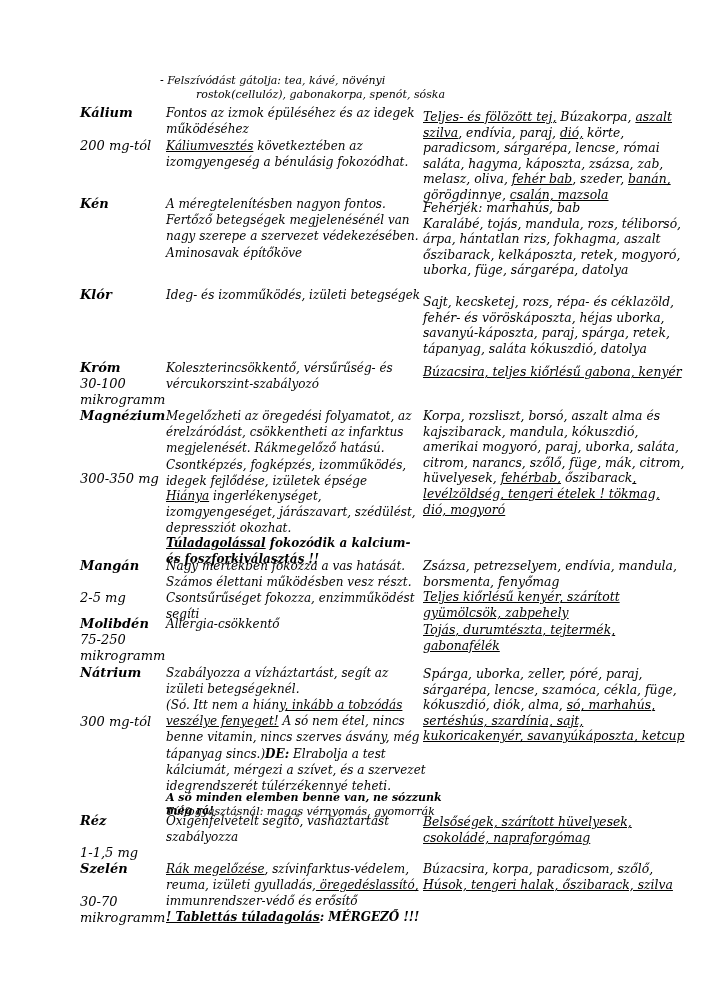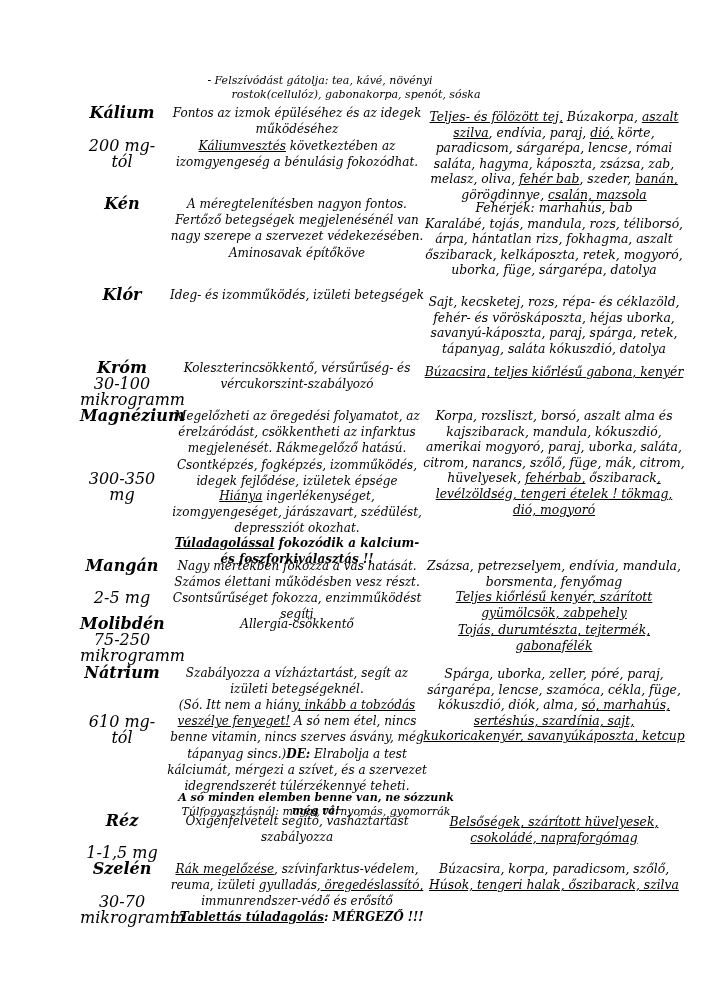--- a/index.html
+++ b/index.html
@@ -1,23 +1,22 @@
 <!DOCTYPE html>
 <html><head>
 <meta charset="utf-8">
 <style>
   html,body { margin:0; padding:0; background:#ffffff; }
   .page {
     position:relative; width:711px; height:1006px; background:#ffffff;
     font-family:"DejaVu Serif", serif; font-style:italic; color:#000;
     overflow:hidden;
-    text-align:center;
   }
   .blk { position:absolute; }
-  .left  { left:80px;  width:84px;  font-size:16px; line-height:16.2px; }
+  .left  { left:80px;  width:84px;  font-size:13px; line-height:16.2px; }
   .mid   { left:166px; width:262px; font-size:12px; line-height:16.2px; }
   .right { left:423px; width:262px; font-size:12.4px; line-height:15.6px;font-style:italic; }
   .name  { font-weight:bold; }
   .u     { text-decoration:underline; }
   .b     { font-weight:bold; }
   .bu    { font-weight:bold; text-decoration:underline; }
   .small { font-size:11px; line-height:13px; width:300px; }
   .pre   { white-space:pre-line; }
   .note  { font-size:11px; line-height:14.5px; width:320px; }
 </style>
@@ -63,21 +62,21 @@
   <div class="blk mid" style="top:590px">Csontsűrűséget fokozza, enzimműködést segíti</div>
   <div class="blk right" style="top:558px"><span>Zsázsa, petrezselyem, endívia, mandula, borsmenta, fenyőmag</span><br><span class="u">Teljes kiőrlésű kenyér, szárított gyümölcsök, zabpehely</span></div>
 
   <div class="blk left name" style="top:616px">Molibdén</div>
   <div class="blk left pre" style="top:632px">75-250
 mikrogramm</div>
   <div class="blk mid" style="top:616px">Allergia-csökkentő</div>
   <div class="blk right" style="top:622px"><span class="u">Tojás, durumtészta, tejtermék, gabonafélék</span></div>
 
   <div class="blk left name" style="top:665px">Nátrium</div>
-  <div class="blk left" style="top:714px">610 mg-tól</div>
+  <div class="blk left" style="top:714px">300 mg-tól</div>
   <div class="blk mid" style="top:665px">Szabályozza a vízháztartást, segít az izületi betegségeknél.</div>
   <div class="blk mid" style="top:697px"><span>(Só. Itt nem a hiány</span><span class="u">, inkább a tobzódás veszélye fenyeget!</span><span> A só nem étel, nincs benne vitamin, nincs szerves ásvány, még tápanyag sincs.)</span><span class="b">DE:</span><span> Elrabolja a test kálciumát, mérgezi a szívet, és a szervezet idegrendszerét túlérzékennyé teheti.</span></div>
   <div class="blk mid small b" style="top:791px">A só minden elemben benne van, ne sózzunk még rá!</div>
   <div class="blk mid small" style="top:805px">Túlfogyasztásnál: magas vérnyomás, gyomorrák</div>
   <div class="blk right" style="top:666px"><span>Spárga, uborka, zeller, póré, paraj, sárgarépa, lencse, szamóca, cékla, füge, kókuszdió, diók, alma, </span><span class="u">só, marhahús, sertéshús, szardínia, sajt, kukoricakenyér, savanyúkáposzta, ketcup</span></div>
 
   <div class="blk left name" style="top:813px">Réz</div>
   <div class="blk left" style="top:845px">1-1,5 mg</div>
   <div class="blk mid" style="top:813px">Oxigénfelvételt segítő, vasháztartást szabályozza</div>
   <div class="blk right" style="top:814px"><span class="u">Belsőségek, szárított hüvelyesek, csokoládé, napraforgómag</span></div>

